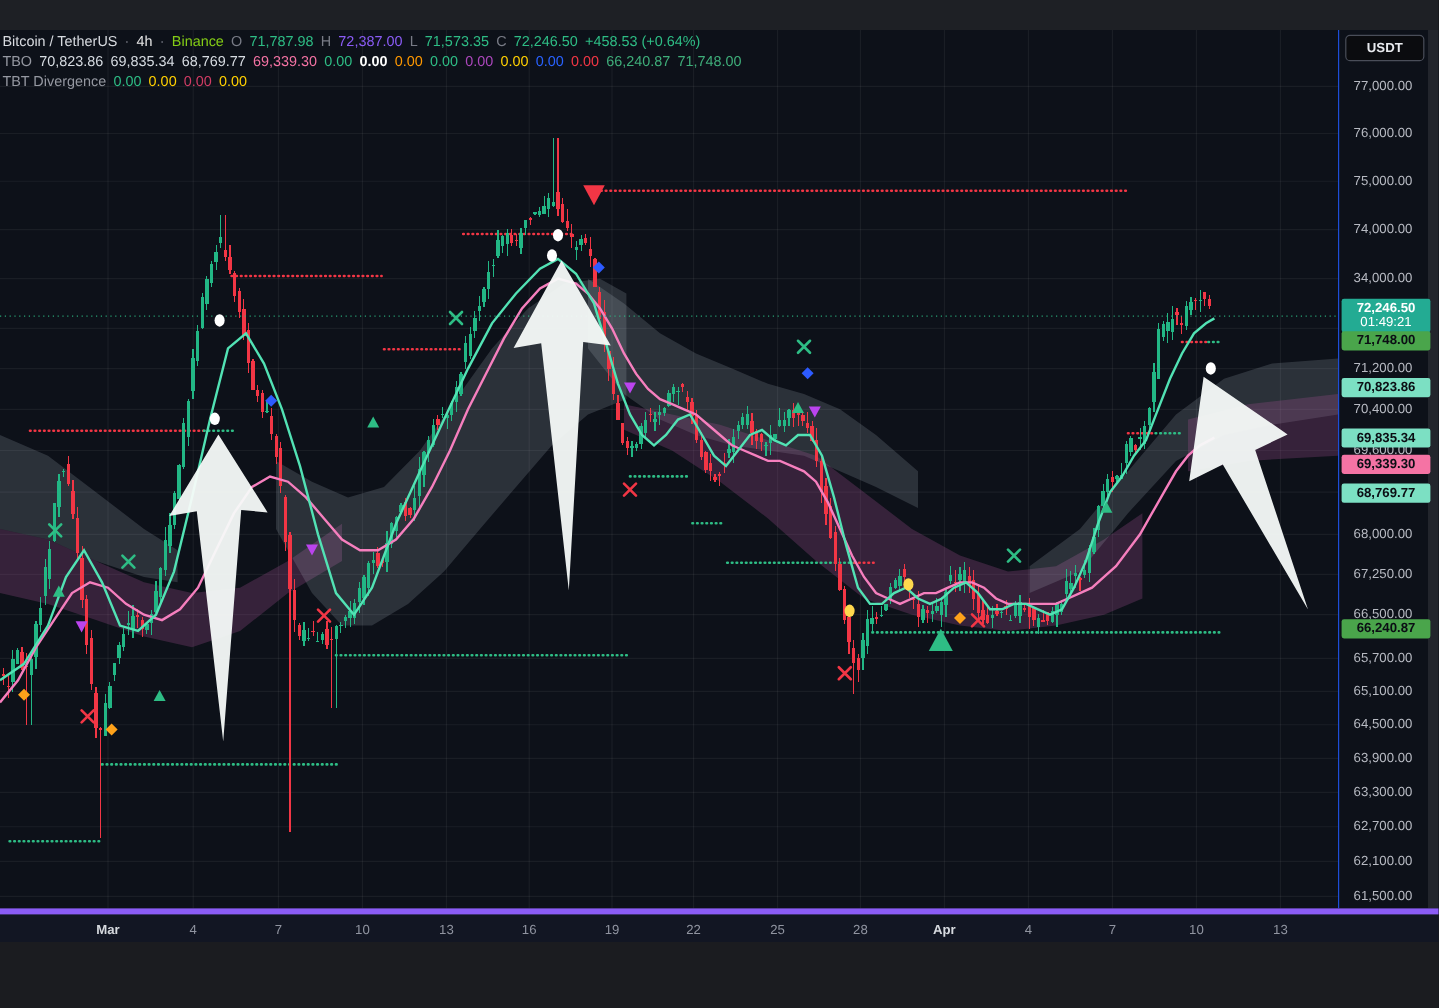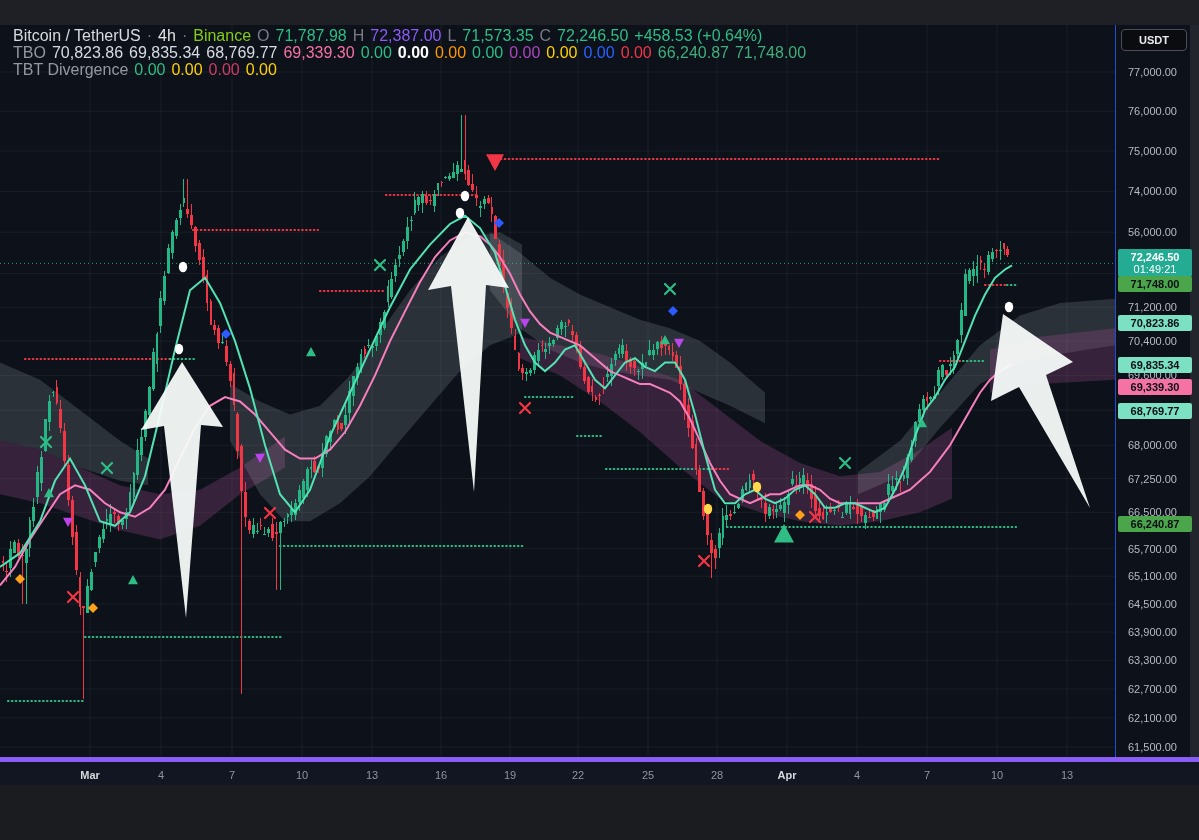--- a/index.html
+++ b/index.html
@@ -15,21 +15,21 @@
   .ttick.strong{color:#d6d9de;font-weight:bold;}
   #price-axis{left:1115px;top:25px;width:84px;height:732px;background:#0d1119;border-left:1px solid #1d4ed8;box-sizing:border-box;}
   #right-edge{left:1190px;top:25px;width:9px;height:732px;background:#22252c;}
   .plabel{position:absolute;left:12px;font-size:11px;color:#b7bac2;transform:translateY(-50%);white-space:nowrap;}
   .pbadge{position:absolute;left:2px;width:74px;font-size:11px;font-weight:bold;text-align:center;
           border-radius:2px;padding:2px 0;transform:translateY(-50%);white-space:nowrap;z-index:3;}
   .pbadge .sub{display:block;font-weight:normal;}
   #usdt-button{left:1121px;top:29px;width:64px;height:20px;background:#0b0c0f;border:1px solid #4a4e59;
                border-radius:4px;color:#e8eaee;font-size:11px;font-weight:bold;display:flex;
                align-items:center;justify-content:center;z-index:4;}
-  .legrow{position:absolute;left:13px;display:flex;gap:6px;font-size:16px;white-space:nowrap;z-index:4;}
+  .legrow{position:absolute;left:2px;display:flex;gap:6px;font-size:12px;white-space:nowrap;z-index:4;}
   .legrow span{display:inline-block;}
   svg{display:block;}
   #chart-svg{left:0;top:0;z-index:2;}
 </style>
 </head>
 <body>
 
 <div id="stage">
   <div class="abs" id="chart-bg"></div>
 
@@ -789,21 +789,21 @@
       <span style="color: rgb(255, 208, 0);">0.00</span>
       <span style="color: rgb(207, 60, 100);">0.00</span>
       <span style="color: rgb(255, 208, 0);">0.00</span>
     </div>
 
   <div class="abs" id="price-axis">
       <div class="plabel" style="top: 47px;">77,000.00</div>
       <div class="plabel" style="top: 86.2555px;">76,000.00</div>
       <div class="plabel" style="top: 126.031px;">75,000.00</div>
       <div class="plabel" style="top: 166.34px;">74,000.00</div>
-      <div class="plabel" style="top: 207.198px;">56,000.00</div>
+      <div class="plabel" style="top: 207.198px;">34,000.00</div>
       <div class="plabel" style="top: 282.173px;">71,200.00</div>
       <div class="plabel" style="top: 316.105px;">70,400.00</div>
       <div class="plabel" style="top: 350.426px;">69,600.00</div>
       <div class="plabel" style="top: 420.266px;">68,000.00</div>
       <div class="plabel" style="top: 453.571px;">67,250.00</div>
       <div class="plabel" style="top: 487.25px;">66,500.00</div>
       <div class="plabel" style="top: 523.596px;">65,700.00</div>
       <div class="plabel" style="top: 551.146px;">65,100.00</div>
       <div class="plabel" style="top: 578.952px;">64,500.00</div>
       <div class="plabel" style="top: 607.018px;">63,900.00</div>

